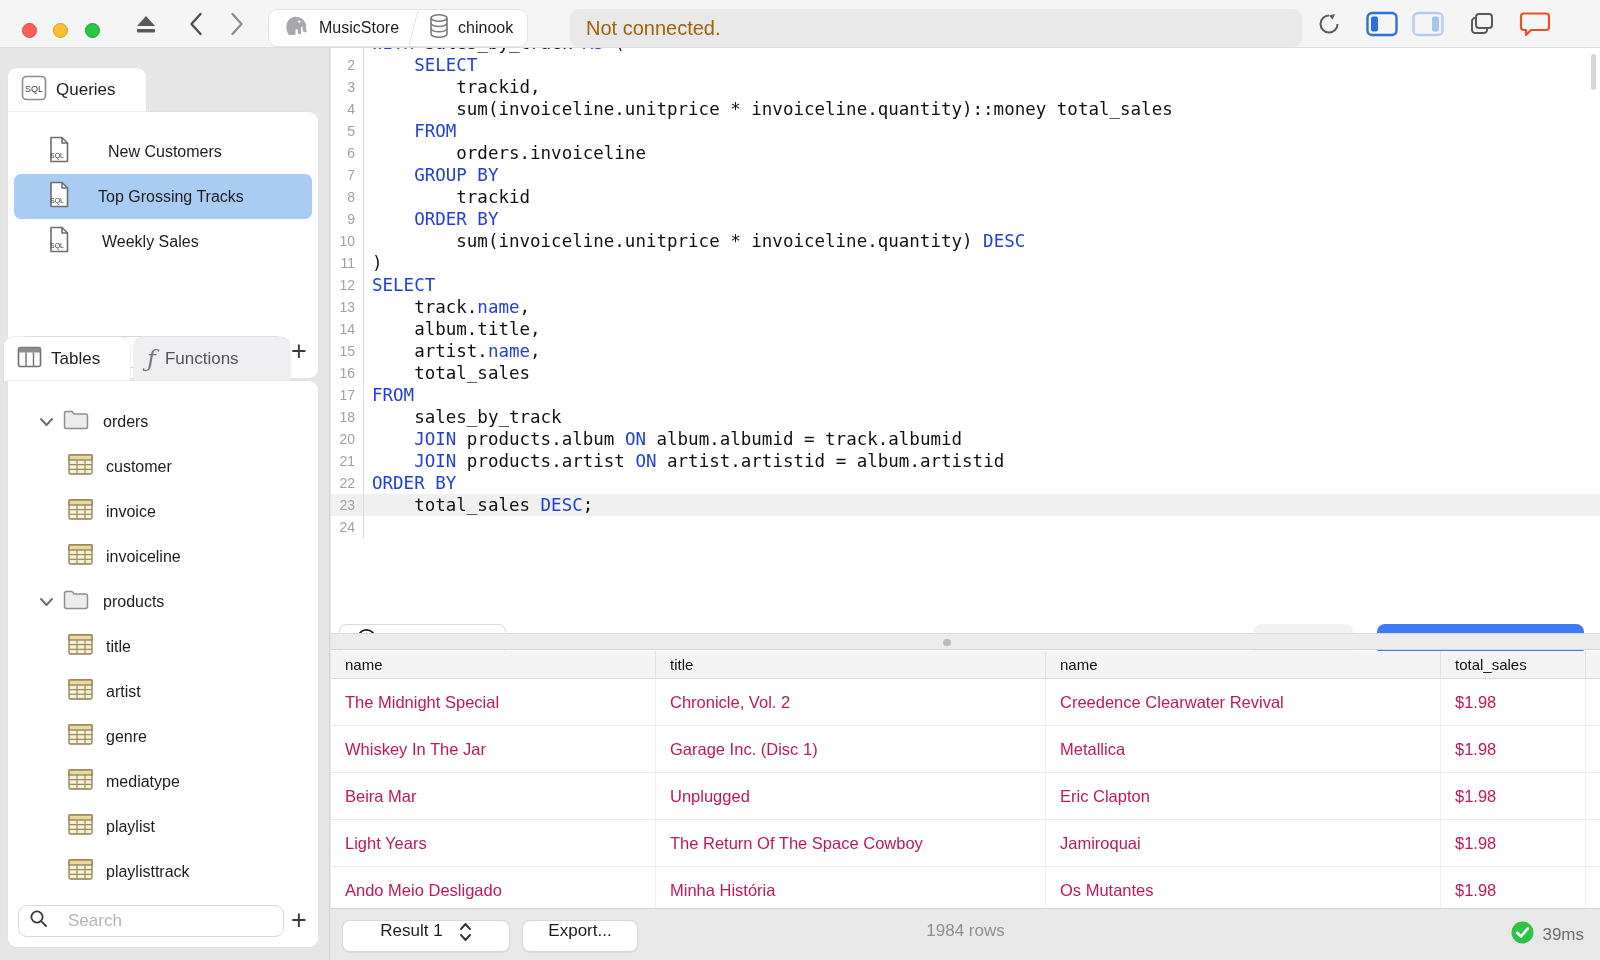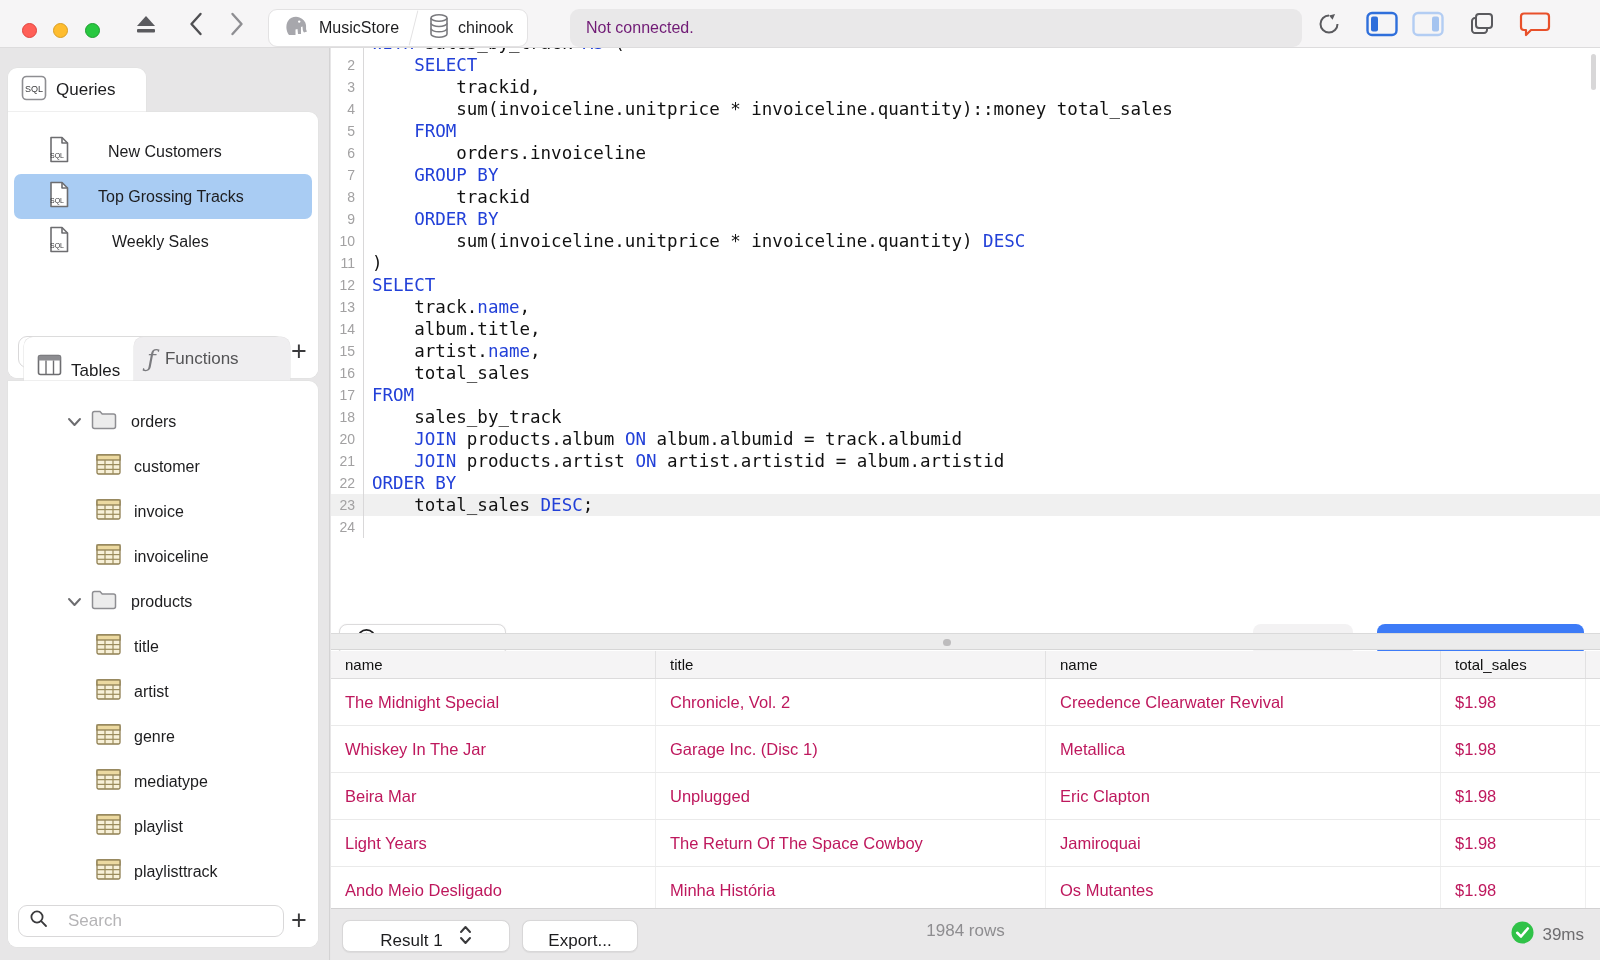--- a/index.html
+++ b/index.html
@@ -11,41 +11,41 @@
   .titlebar { position:absolute; left:0; top:0; width:1600px; height:48px; background:#f6f5f6; border-bottom:1px solid #dddcdd; }
   .tl { position:absolute; top:23px; width:15px; height:15px; border-radius:50%; }
   .tl.red { left:22px; background:#ff5f57; border:0.5px solid #e0443e; }
   .tl.yellow { left:53px; background:#febc2e; border:0.5px solid #d89e24; }
   .tl.green { left:85px; background:#28c840; border:0.5px solid #1e9e30; }
   .tb-icon { position:absolute; top:0; height:48px; display:flex; align-items:center; justify-content:center; cursor:default; }
   .breadcrumb { position:absolute; left:268px; top:9px; height:38px; background:#ffffff; border:1px solid #e3e2e3; border-radius:9px; display:flex; align-items:center; padding:0 14px; gap:8px; }
   .breadcrumb .crumb-label { font-size:16px; color:#1d1d1f; }
   .crumb-sep { width:1px; height:36px; background:#e3e2e3; transform:rotate(14deg); margin:0 6px; }
   .status-pill { position:absolute; left:570px; top:9px; width:732px; height:38px; background:#e9e8e9; border-radius:9px; display:flex; align-items:center; padding:0 16px; }
-  .status-pill span { font-size:16px; color:#701a75; }
+  .status-pill span { font-size:20px; color:#a16207; }
 
   
   .sidebar { position:absolute; left:0; top:48px; width:330px; height:912px; background:#e7e6e7; border-right:1px solid #d4d3d4; }
   .card-tab { position:absolute; background:#fff; border-radius:9px 9px 0 0; display:flex; align-items:center; gap:9px; padding:0 13px; font-size:17px; box-shadow:0 0 0 0.5px #e0e0e0; }
   .card-body { position:absolute; background:#fff; border-radius:0 9px 9px 9px; box-shadow:0 0 0 0.5px #e0e0e0; overflow:hidden; }
   .q-tab { left:8px; top:20px; width:138px; height:44px; }
   .q-body { left:8px; top:64px; width:310px; height:266px; }
   .list-item { display:flex; align-items:center; gap:14px; height:45px; margin:0 6px; padding-left:34px; border-radius:7px; font-size:16px; cursor:default; }
   .list-item.selected { background:#a9ccf3; }
   .q-list { padding-top:17px; }
   .mini-search { position:absolute; left:0; bottom:0; width:100%; height:53px; background:#fff; display:flex; align-items:center; padding:0 10px; gap:6px; }
   .search-box { flex:0 0 auto; display:flex; align-items:center; gap:20px; width:266px; height:32px; background:#fff; border:1px solid #d9d8d9; border-radius:9px; padding:0 10px; }
   .search-box input { border:none; outline:none; font-size:17px; width:100%; background:transparent; color:#1d1d1f; font-family:"Liberation Sans",sans-serif; }
   .search-box input::placeholder { color:#b5b4b6; }
   .plus-btn { font-size:27px; color:#3a3a3c; font-weight:300; width:30px; text-align:center; cursor:default; }
-  .s-tab-tables { left:24px; top:289px; width:126px; height:44px;align-items:flex-end; }
+  .s-tab-tables { left:4px; top:289px; width:126px; height:44px; }
   .s-tab-functions { left:134px; top:289px; width:156px; height:44px; background:#efeef0; border-radius:9px 9px 0 0; color:#3a3a3c; box-shadow:0 0 0 0.5px #e4e3e4; }
   .s-body { left:8px; top:333px; width:310px; height:566px; }
   .tree { padding-top:18px; }
-  .tree-row { display:flex; align-items:center; height:45px; font-size:16px; cursor:default;padding-left:28px; }
+  .tree-row { display:flex; align-items:center; height:45px; font-size:16px; cursor:default; }
   .tree-row .chev { width:22px; margin-left:27px; display:flex; justify-content:center; }
   .tree-row.folder .icon { margin-left:5px; }
   .tree-row.table .icon { margin-left:60px; }
   .tree-row .lbl { margin-left:13px; }
 
   
   .main { position:absolute; left:331px; top:48px; width:1269px; height:912px; background:#ffffff; }
   .editor { position:absolute; left:0; top:0; width:1269px; height:535px; overflow:hidden; background:#fff; }
   .code-scroll { margin-top:-16px; }
   .code-line { display:flex; height:22px; line-height:22px; white-space:pre; }
@@ -65,21 +65,21 @@
   
   .results { position:absolute; left:0; top:603px; width:1269px; height:305px; overflow:hidden; background:#fff; }
   .res-head { display:flex; height:28px; background:#f5f4f5; border-bottom:1px solid #dcdbdc; }
   .res-head .hc { font-size:15px; color:#111; display:flex; align-items:center; padding-left:14px; border-right:1px solid #e2e1e2; }
   .res-row { display:flex; height:47px; border-bottom:1px solid #eaeaea; background:#fff; }
   .res-row .cell { font-size:16.5px; color:#be185d; display:flex; align-items:center; padding-left:14px; border-right:1px solid #efefef; overflow:hidden; white-space:nowrap; }
   .c0 { width:325px; } .c1 { width:390px; } .c2 { width:395px; } .c3 { width:145px; } .c4 { flex:1; border-right:none !important; }
 
   
   .statusbar { position:absolute; left:0; top:860px; width:1269px; height:52px; background:#e9e8e9; border-top:1px solid #d2d1d2; }
-  .sb-btn { position:absolute; top:11px; height:32px; background:#fff; border:1px solid #d8d7d8; border-radius:8px; display:flex; align-items:flex-end; justify-content:center; font-size:17px; color:#1d1d1f; box-shadow:0 0.5px 1px rgba(0,0,0,0.06); cursor:default; }
+  .sb-btn { position:absolute; top:11px; height:32px; background:#fff; border:1px solid #d8d7d8; border-radius:8px; display:flex; align-items:flex-start; justify-content:center; font-size:17px; color:#1d1d1f; box-shadow:0 0.5px 1px rgba(0,0,0,0.06); cursor:default; }
   .sb-result { left:11px; width:168px; gap:16px; }
   .sb-export { left:191px; width:116px; }
   .sb-rows { position:absolute; top:0; left:0; width:100%; height:44px; display:flex; align-items:center; justify-content:center; font-size:17px; color:#8e8d90; }
   .sb-right { position:absolute; right:16px; top:0; height:52px; display:flex; align-items:center; gap:8px; font-size:17px; color:#6d6c6f; }
 </style>
 </head>
 <body>
 
 <div class="app">
 
@@ -188,21 +188,21 @@
                 <text x="9" y="22" text-anchor="middle" font-size="7" font-family="Liberation Sans" fill="#3a3a3c">SQL</text>
               </svg></span>
             <span class="lbl" style="margin-left: 14px;">Top Grossing Tracks</span>
           </div>
           <div class="list-item" style="padding-left: 34px;">
             <span class="icon"><svg width="22" height="27" viewBox="0 0 22 27">
                 <path d="M3 1.5 L14 1.5 L19.5 7 L19.5 25.5 L3 25.5 Z" fill="#fff" stroke="#6d6d70" stroke-width="1.6" stroke-linejoin="round"></path>
                 <path d="M14 1.5 L14 7 L19.5 7" fill="none" stroke="#6d6d70" stroke-width="1.6" stroke-linejoin="round"></path>
                 <text x="9" y="22" text-anchor="middle" font-size="7" font-family="Liberation Sans" fill="#3a3a3c">SQL</text>
               </svg></span>
-            <span class="lbl" style="margin-left: 28px;">Weekly Sales</span>
+            <span class="lbl" style="margin-left: 18px;">Weekly Sales</span>
           </div>
         </div>
       <div class="mini-search">
         <div class="search-box">
           <span>
             <svg width="19" height="19" viewBox="0 0 19 19">
                 <circle cx="8" cy="8" r="5.6" fill="none" stroke="#3a3a3c" stroke-width="1.8"></circle>
                 <line x1="12.2" y1="12.2" x2="17" y2="17" stroke="#3a3a3c" stroke-width="1.8" stroke-linecap="round"></line>
               </svg>
           </span>

